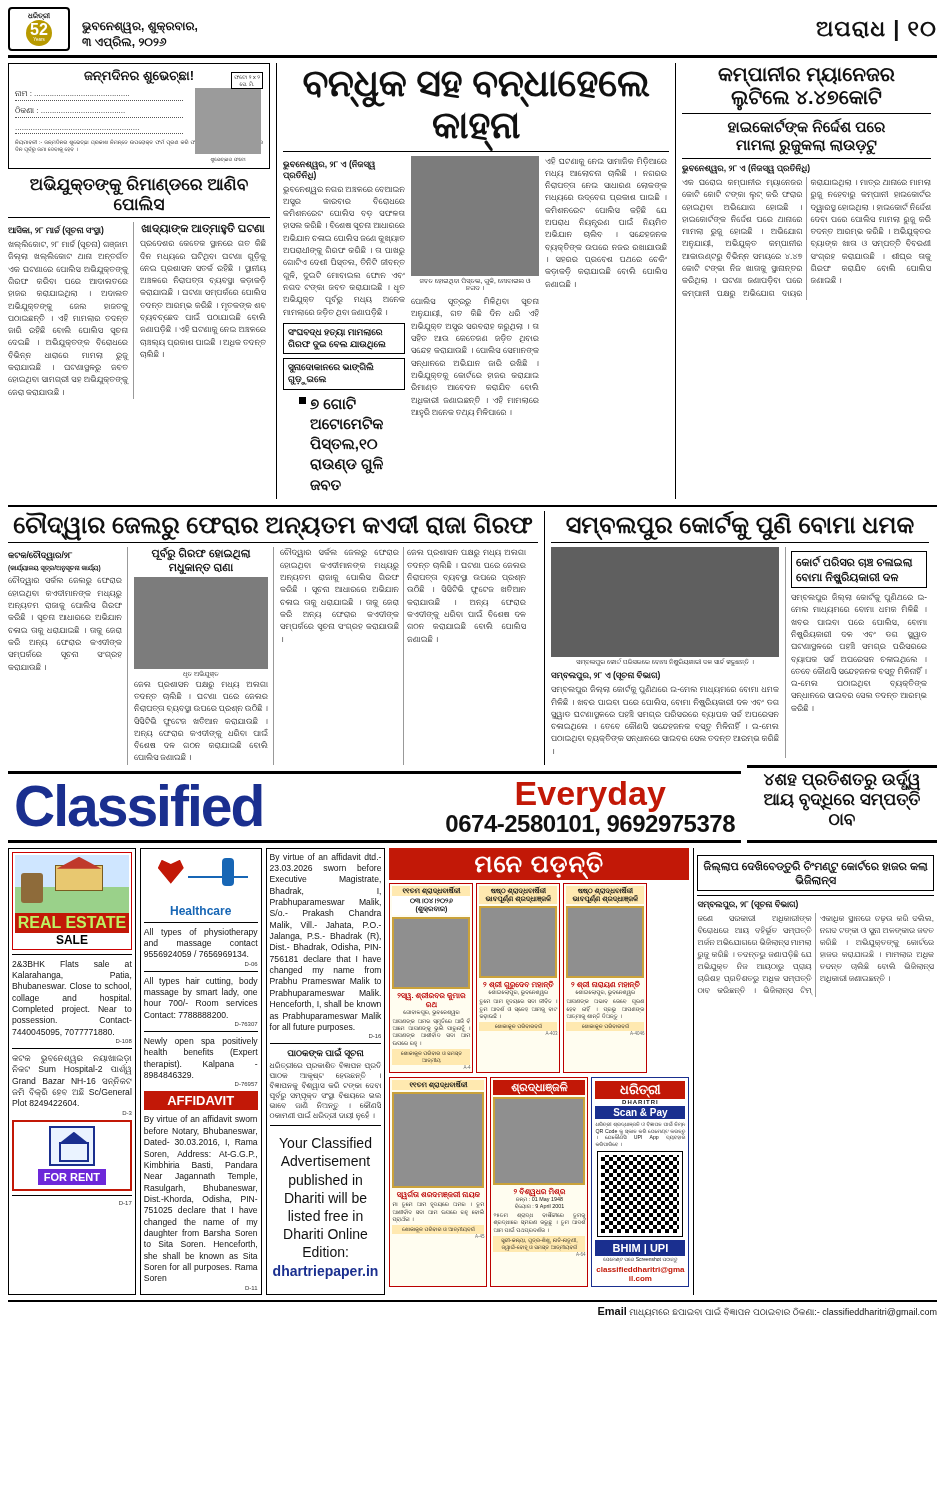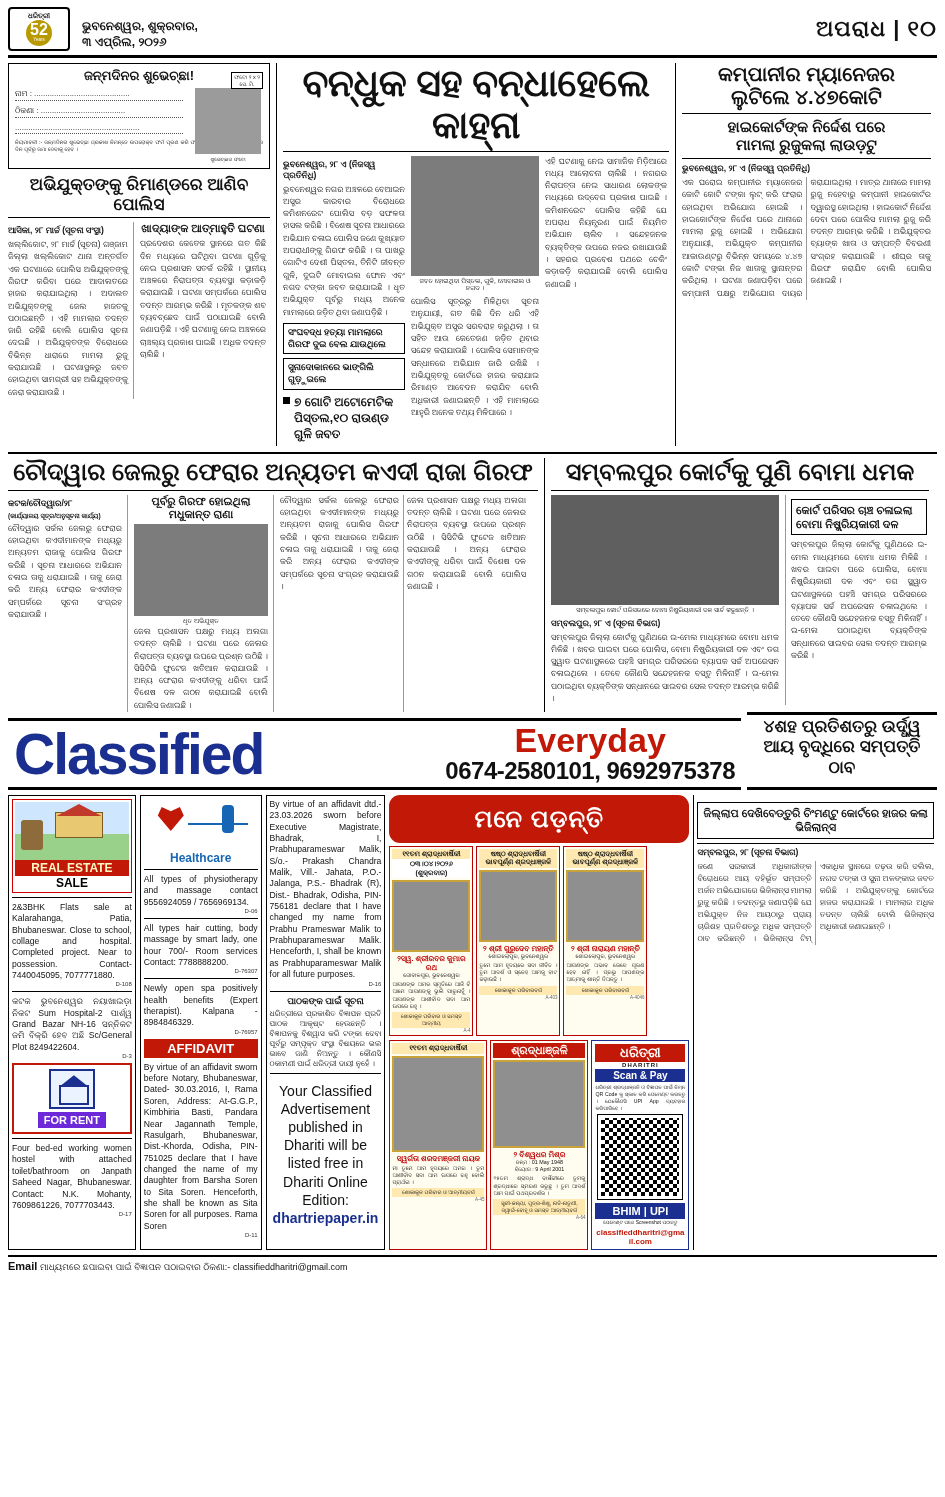--- a/index.html
+++ b/index.html
@@ -53,21 +53,21 @@
   .bday-box { border:1.5px solid #000; padding:4px 6px; height:106px; position:relative; }
   .bday-title { font-size:13px;font-weight:bold;text-align:center;margin-bottom:4px; }
   .bday-row { font-size:8px; margin:5px 0; border-bottom:1px dotted #555; padding-bottom:1px;}
   .bday-photo { position:absolute; right:8px; top:24px; width:66px;height:66px;background:#9b9b9b; }
   .bday-note { font-size:5.4px; line-height:1.35; margin-top:4px; text-align:justify; }
 
   .sub-hl { font-size:17px;font-weight:bold;text-align:center;line-height:1.15;margin:6px 0 3px; }
   .twocol { column-count:2; column-gap:8px; column-rule:1px solid #999; }
 
   .box-note { border:1px solid #000; padding:3px 4px; margin:4px 0; font-size:9px;font-weight:bold;line-height:1.3;}
-  .bullet { font-size:12px;font-weight:bold;line-height:1.35;margin:4px 0;display:flex;gap:4px;}
+  .bullet { font-size:15px;font-weight:bold;line-height:1.35;margin:4px 16px;display:flex;gap:4px;}
   .bullet .sq { width:7px;height:7px;background:#000;flex:none;margin-top:3px;}
 
   
   .mid { display:flex; gap:6px; margin-top:6px; border-top:2px solid #000; padding-top:4px; }
   .mid-left { width:530px; }
   .mid-right { width:385px; border-left:1px solid #000; padding-left:6px; }
 
   
   .classified-band {
     margin-top:6px; border-top:3px solid #000; border-bottom:3px solid #000;
@@ -82,34 +82,34 @@
   .cls { display:flex; gap:4px; margin-top:5px; }
   .cls-c { border:1px solid #000; padding:3px; }
   .c1 { width:128px; } .c2 { width:122px; } .c3 { width:120px; }
   .c4 { width:300px; } .c5 { width:244px; }
 
   .ad-txt { font-size:8.6px; line-height:1.32; text-align:justify; }
   .ad-code { font-size:6px; text-align:right; color:#333; }
   .ad-sep { border-top:1px solid #000; margin:4px 0; }
 
   .house-ad { border:1px solid #c00; padding:2px; text-align:center; }
-  .realestate { background:#c21807;color:#fef9c3;font-size:12px;font-weight:bold;padding:1px; }
+  .realestate { background:#c21807;color:#bef264;font-size:16px;font-weight:bold;padding:1px; }
   .sale { font-size:12px;font-weight:bold;color:#000; }
 
   .rent-box { border:2px solid #c21807; padding:4px; text-align:center; margin-top:4px; }
   .rent-label { background:#6d28d9;color:#fff;font-weight:bold;font-size:11px;padding:2px 6px;display:inline-block;margin-top:3px;}
 
   .healthcare { text-align:center; }
   .healthcare .hw { color:#1766b5;font-size:12px;font-weight:bold; }
 
   .affidavit { background:#c21807;color:#fff;text-align:center;font-weight:bold;font-size:13px;padding:2px;margin:4px 0; }
   .your-cls { font-size:14px;line-height:1.3;text-align:center;padding:4px 2px; }
   .your-cls b { color:#1a2f8f; }
 
-  .mane { background:#c21807;color:#fff;text-align:center;font-size:24px;font-weight:bold;padding:10px 0;letter-spacing:1px;border-radius:11px; }
+  .mane { background:#c21807;color:#fff;text-align:center;font-size:24px;font-weight:bold;padding:2px 0;letter-spacing:1px; }
   .obit-grid { display:flex; gap:3px; margin-top:3px; }
   .obit { border:1px solid #b00; width:84px; padding:2px; text-align:center; background:#fffdf0;}
   .obit-top { background:#ffe9b0;font-size:7px;font-weight:bold;line-height:1.2;padding:1px; }
   .obit-photo { width:100%;height:72px;background:#8f8f8f;margin:2px 0;border:2px solid #caa23a; }
   .obit-name { font-size:7.5px;font-weight:bold;color:#b00;line-height:1.2; }
   .obit-body { font-size:5.6px;line-height:1.3;text-align:justify;margin-top:2px;color:#111; }
   .obit-foot { background:#ffe9b0;font-size:5.4px;padding:1px;margin-top:2px; }
   .obit-code { font-size:4.5px;text-align:right;color:#666; }
 
   .qr-card { border:1px solid #1a2f8f; padding:3px; text-align:center; }
@@ -119,21 +119,21 @@
     background:
       repeating-linear-gradient(90deg,#000 0 4px,#fff 4px 8px),
       repeating-linear-gradient(0deg,#000 0 4px,#fff 4px 8px);
     background-blend-mode:difference; border:3px solid #fff; outline:1px solid #000;}
   .bhim { background:#1a2f8f;color:#fff;font-size:11px;font-weight:bold;padding:2px;margin-top:2px; }
   .qr-mail { color:#c21807;font-size:8px;font-weight:bold;margin-top:2px;word-break:break-all; }
 
   .right-ad-hl { font-size:17px;font-weight:bold;text-align:center;line-height:1.2; }
   .right-box { border:1.5px solid #000; padding:3px 5px; font-size:11px;font-weight:bold;text-align:center;line-height:1.3;margin:4px 0;}
 
-  .footer-mail { border-top:2px solid #000; margin-top:5px; padding-top:3px; font-size:9px; }
+  .footer-mail { border-top:2px solid #000; margin-top:5px; padding-top:3px; font-size:9px;text-align:right; }
   .footer-mail b { font-size:11px; }
 
   .imgbox { position:relative; background:#7c7c7c; }
   .imgbox.dark { background:#5f5f5f; }
   .imgcap { font-size:6.5px; text-align:center; line-height:1.2; padding:1px; }
 </style>
 </head>
 <body>
 
 <div class="page">
@@ -303,21 +303,20 @@
       <div class="ad-txt">କଟକ ଭୁବନେଶ୍ୱର ନୟାଖାଇଡ଼ା ନିକଟ Sum Hospital-2 ପାର୍ଶ୍ୱ Grand Bazar NH-16 ସନ୍ନିକଟ ଜମି ବିକ୍ରି ହେବ ଅଛି Sc/General Plot 8249422604.</div>
       <div class="ad-code">D-3</div>
       <div class="rent-box">
         <div style="width:46px;height:40px;margin:0 auto;background:#eaf3ff;border:2px solid #1a2f8f;position:relative;">
           <div style="position:absolute;left:8px;top:14px;width:30px;height:20px;border:2px solid #1a2f8f;"></div>
           <div style="position:absolute;left:4px;top:4px;width:38px;height:12px;background:#1a2f8f;clip-path:polygon(10% 100%,50% 0,90% 100%);"></div>
         </div>
         <div class="rent-label">FOR RENT</div>
       </div>
       <div class="ad-sep"></div>
-      <div class="ad-txt">Four bed-ed working women hostel with attached toilet/bathroom on Janpath Saheed Nagar, Bhubaneswar. Contact: N.K. Mohanty, 7609861226, 7077703443.</div>
       <div class="ad-code">D-17</div>
     </div>
 
     <div class="cls-c c2">
       <div class="healthcare">
         <div style="height:52px;position:relative;">
           <div style="position:absolute;left:14px;top:8px;width:26px;height:24px;background:#c21807;
                clip-path:polygon(50% 100%,0 35%,15% 0,50% 18%,85% 0,100% 35%);"></div>
           <div style="position:absolute;left:44px;top:24px;width:60px;height:2px;background:#1766b5;"></div>
           <div style="position:absolute;left:78px;top:6px;width:12px;height:28px;background:#1766b5;border-radius:4px;"></div>

